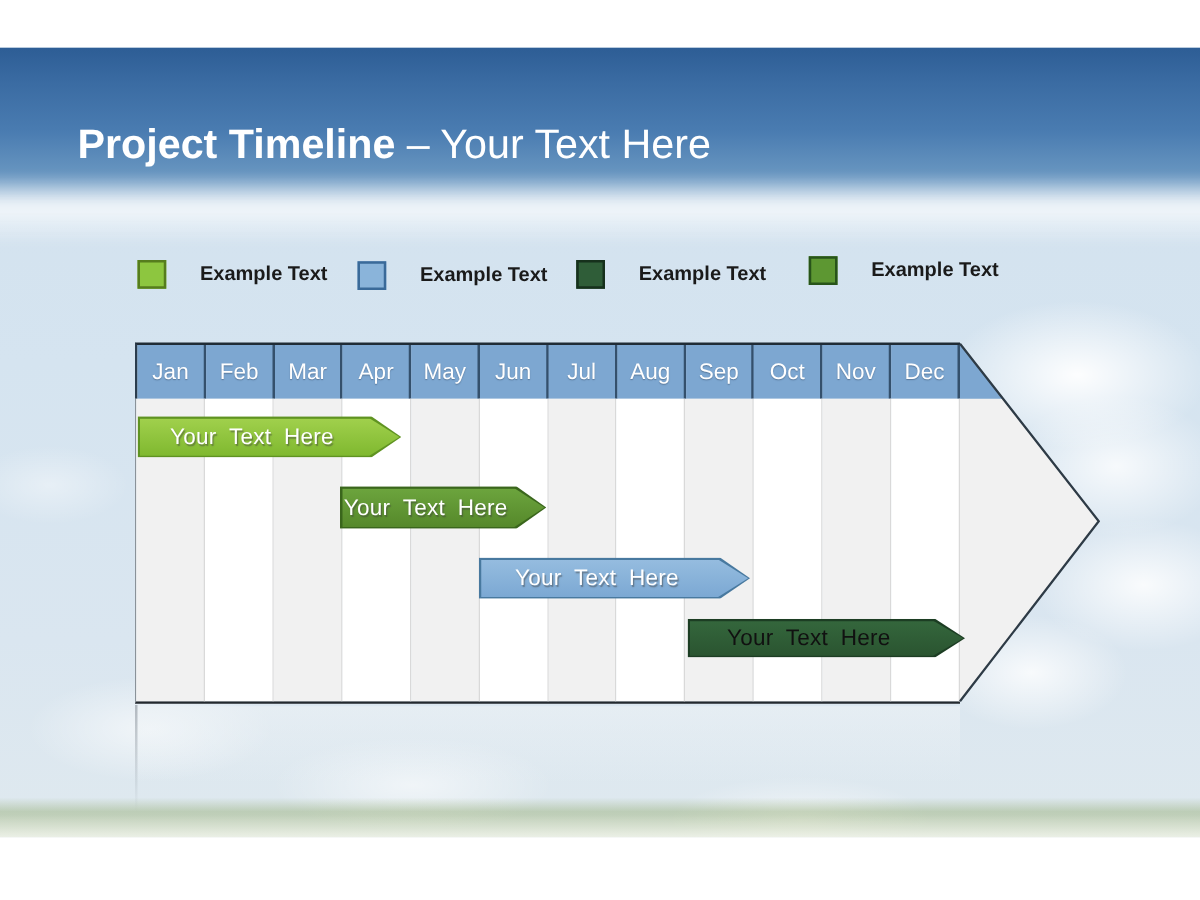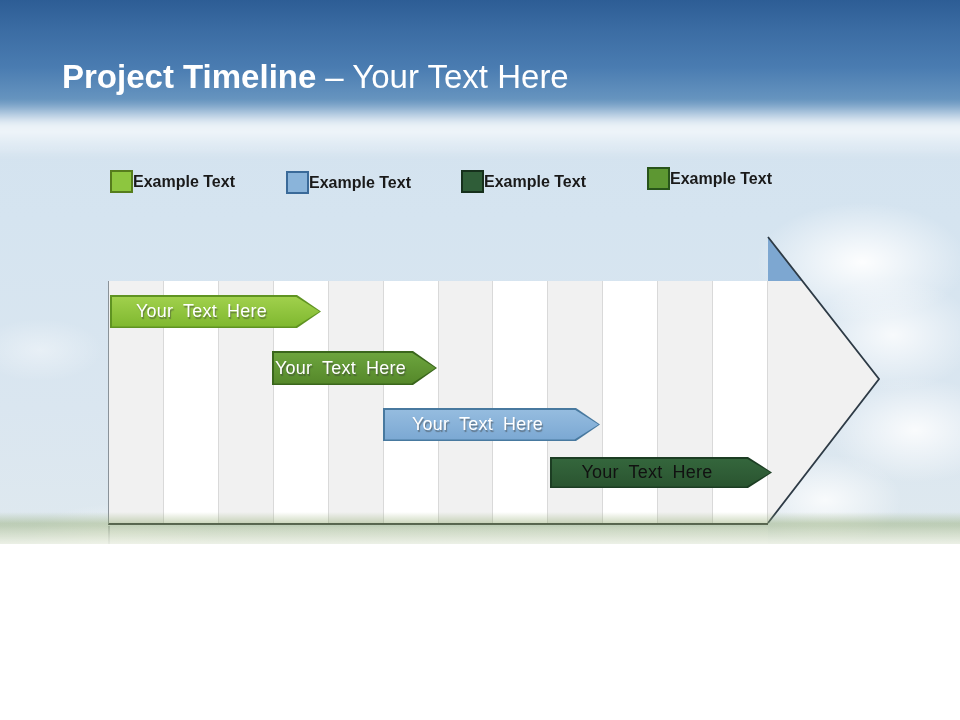--- a/index.html
+++ b/index.html
@@ -1,19 +1,20 @@
 <!DOCTYPE html>
 <html><head>
 <meta charset="utf-8">
 <style>
   html,body{margin:0;padding:0;}
   .slide{
-    position:relative; width:960px; height:544px; overflow:hidden;
+    position:relative; width:960px; height:632px; overflow:hidden;
     font-family:"Liberation Sans", sans-serif;
     background:linear-gradient(180deg,#d2e1ee 0%, #d5e4f0 40%, #dae6f0 75%, #dfe9ef 100%);
+    margin-top:38px;
   }
   
   .header-band{
     position:absolute; left:0; top:0; width:960px; height:150px;
     background:linear-gradient(180deg,
       #2d5d95 0%, #3a6ba2 18%, #4a7cb1 45%, #6694bf 66%,
       #8fb2d2 78%, #c4d9ea 88%, rgba(222,235,246,0.0) 100%);
   }
   .header-fog{
     position:absolute; left:-20px; top:104px; width:1000px; height:52px;
@@ -35,21 +36,21 @@
       radial-gradient(ellipse 120px 80px at 893px 335px, rgba(255,255,255,.8), rgba(255,255,255,0) 70%),
       radial-gradient(ellipse 125px 75px at 915px 430px, rgba(255,255,255,.85), rgba(255,255,255,0) 70%),
       radial-gradient(ellipse 110px 65px at 825px 500px, rgba(255,255,255,.8), rgba(255,255,255,0) 70%),
       radial-gradient(ellipse 140px 60px at 120px 545px, rgba(255,255,255,.6), rgba(255,255,255,0) 70%),
       radial-gradient(ellipse 160px 55px at 330px 590px, rgba(255,255,255,.55), rgba(255,255,255,0) 70%),
       radial-gradient(ellipse 150px 50px at 640px 618px, rgba(255,255,255,.55), rgba(255,255,255,0) 70%),
       radial-gradient(ellipse 90px 45px at 40px 350px, rgba(255,255,255,.4), rgba(255,255,255,0) 70%);
   }
   
   .legend-item{
-    position:absolute; display:flex; align-items:center; gap:0;
+    position:absolute; display:flex; align-items:center; gap:27px;
   }
   .legend-swatch{
     width:23px; height:23px; box-sizing:border-box;
     background:var(--fill); border:2px solid var(--border);
   }
   .legend-label{font-size:16px; font-weight:700; color:#1a1a1a; line-height:23px;}
   
   .tl-header{
     position:absolute; left:108px; top:236px; width:660px; height:45px;
     box-sizing:border-box; display:flex;
@@ -148,20 +149,34 @@
     <span class="legend-label">Example Text</span>
   </div>
   <div class="legend-item" style="left: 647px; top: 167px; --fill: #5d9732; --border: #28541a;">
     <span class="legend-swatch"></span>
     <span class="legend-label">Example Text</span>
   </div>
 
   <div class="reflection"></div>
   <div class="reflection-edge"></div>
 
+  <div class="tl-header" style="--header-fill: #7da7d1; --header-sep: #34506c;">
+    <div class="month-cell">Jan</div>
+    <div class="month-cell">Feb</div>
+    <div class="month-cell">Mar</div>
+    <div class="month-cell">Apr</div>
+    <div class="month-cell">May</div>
+    <div class="month-cell">Jun</div>
+    <div class="month-cell">Jul</div>
+    <div class="month-cell">Aug</div>
+    <div class="month-cell">Sep</div>
+    <div class="month-cell">Oct</div>
+    <div class="month-cell">Nov</div>
+    <div class="month-cell">Dec</div>
+  </div>
 
   <div class="tl-body" style="--col-gray: #f1f1f1; --col-white: #ffffff; --col-sep: #d9d9d9;">
     <div class="tl-col odd"></div>
     <div class="tl-col even"></div>
     <div class="tl-col odd"></div>
     <div class="tl-col even"></div>
     <div class="tl-col odd"></div>
     <div class="tl-col even"></div>
     <div class="tl-col odd"></div>
     <div class="tl-col even"></div>

